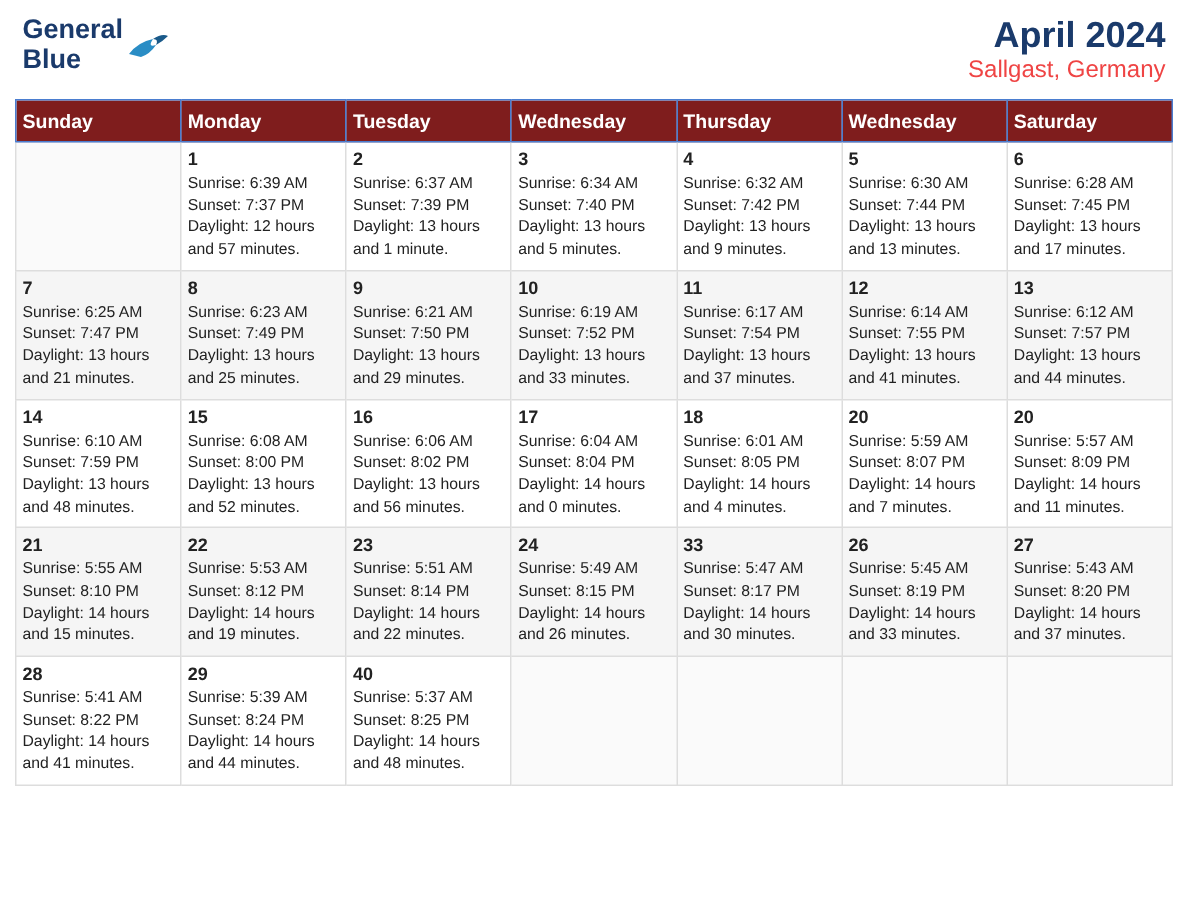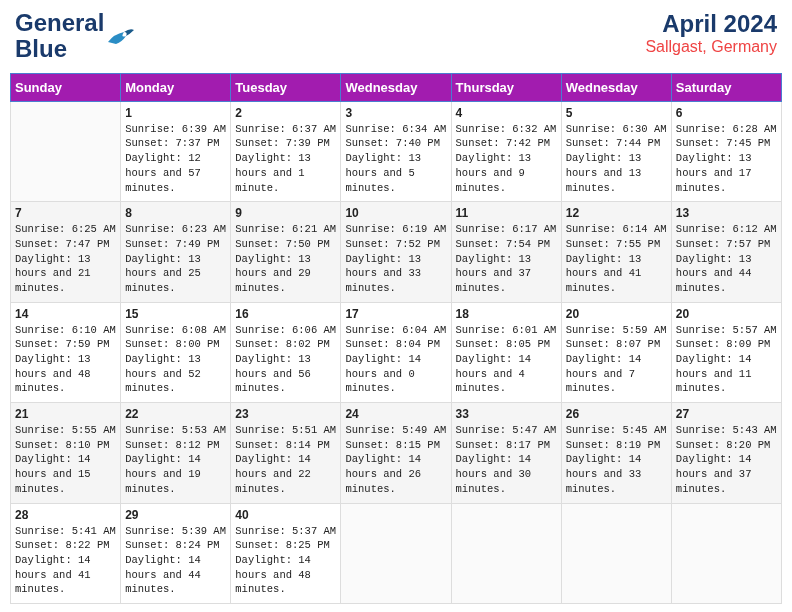--- a/index.html
+++ b/index.html
@@ -15,21 +15,21 @@
       justify-content: space-between;
       align-items: flex-start;
       margin-bottom: 10px;
       padding: 0 5px;
     }
     .logo {
       display: flex;
       align-items: center;
     }
     .logo-text {
-      font-size: 24px;
+      font-size: 18px;
       font-weight: bold;
       color: #1a3a6b;
       line-height: 1.1;
     }
     .logo-bird {
       width: 30px;
       height: 24px;
       margin-left: 2px;
     }
     .title-block {
@@ -43,21 +43,21 @@
     .location-title {
       font-size: 16px;
       color: #ef4444;
     }
     table {
       width: 100%;
       border-collapse: collapse;
       table-layout: fixed;
     }
     thead tr {
-      background-color: #a21caf;
+      background-color: #7f1d1d;
       color: white;
     }
     thead th {
       padding: 6px 4px;
       font-size: 13px;
       font-weight: bold;
       text-align: left;
       border: 1px solid #4a7dd0;
     }
     tbody tr {
@@ -79,21 +79,20 @@
     }
     .day-num {
       font-weight: bold;
       font-size: 12px;
       display: block;
       margin-bottom: 2px;
     }
     .cell-content {
       line-height: 1.4;
       font-size: 10.5px;
-      font-family: Liberation Mono, monospace;
     }
     .empty-cell {
       background: #fafafa;
     }
   </style>
 </head>
 <body>
 
 <div class="header">
   <div class="logo">

